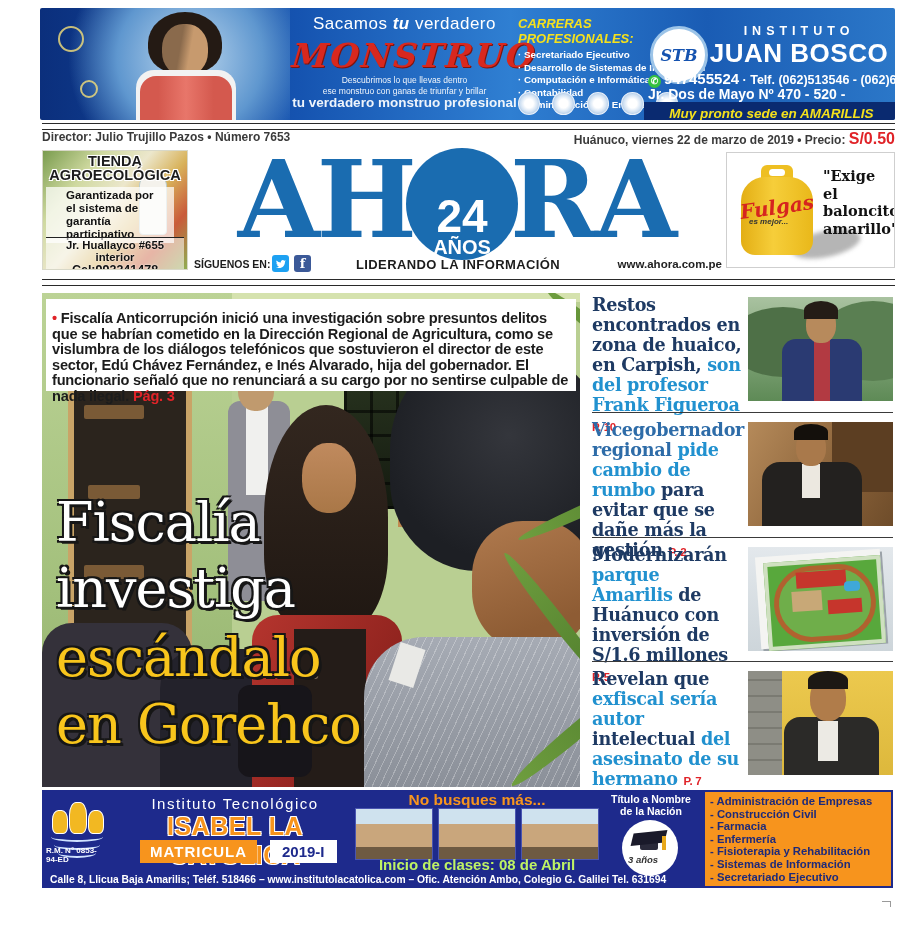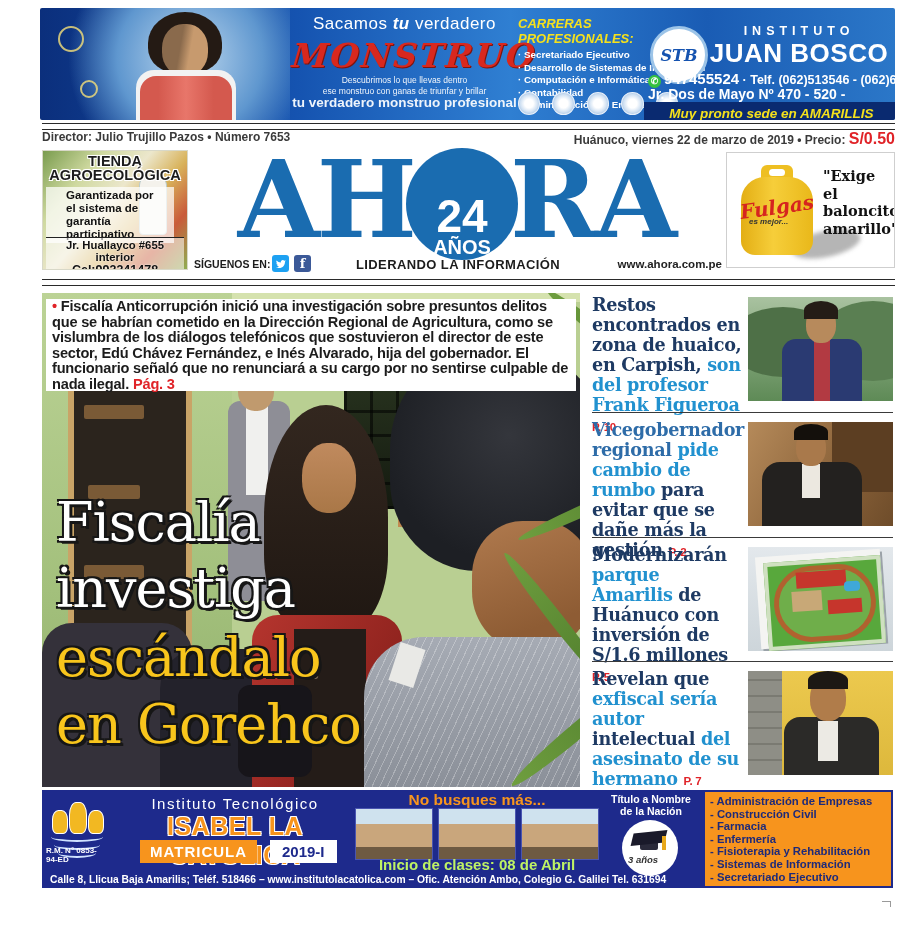--- a/index.html
+++ b/index.html
@@ -119,21 +119,21 @@
   .ph-fg-hair{left:348px;top:52px;width:216px;height:226px;background:radial-gradient(circle at 55% 40%,#34363c,#1d1f24 70%);border-radius:46% 46% 40% 40%;}
   .ph-fg-face{left:430px;top:228px;width:120px;height:130px;background:linear-gradient(160deg,#b07a4e,#8e5c34 75%);border-radius:42% 42% 46% 46%;}
   .ph-fg-suit{left:322px;top:344px;width:216px;height:150px;border-radius:60px 0 0 0;background:
     repeating-linear-gradient(115deg,rgba(255,255,255,.28) 0 1px,transparent 1px 7px),
     linear-gradient(180deg,#a6abb4,#8b9099);}
   .ph-fg-collar{left:352px;top:352px;width:26px;height:40px;background:#e9e9e6;transform:rotate(18deg);}
   .ph-dark1{left:0;top:330px;width:150px;height:164px;background:#34313a;border-radius:30px 30px 0 0;}
   .ph-dark2{left:118px;top:356px;width:110px;height:138px;background:#23222b;border-radius:40px 20px 0 0;}
   .ph-bag{left:196px;top:392px;width:74px;height:92px;background:#17151a;border-radius:12px;}
   .ph-palm{position:absolute;background:linear-gradient(90deg,#6f9e3f,#4f7d2c);border-radius:50%;}
-  .lead-box{left:46px;top:299px;width:530px;height:92px;background:#fff;padding:0 6px;box-sizing:border-box;
+  .lead-box{left:46px;top:299px;width:530px;height:92px;background:#fff;padding:12px 6px;box-sizing:border-box;
     font-size:14.6px;font-weight:bold;color:#1c1c1c;line-height:15.6px;letter-spacing:-.2px;}
   .lead-bullet{color:#e02328;} .lead-pref{color:#e02328;}
   .hl{position:absolute;left:14px;font-family:"DejaVu Serif",serif;font-weight:normal;font-size:54px;letter-spacing:-1px;}
   .hl-white{color:#ffffff;text-shadow:3px 3px 0 #161616,-2px -2px 0 #161616,2px -2px 0 #161616,-2px 2px 0 #161616,2px 2px 0 #161616;}
   .hl-yellow{color:#f8c51c;text-shadow:3px 3px 0 #161616,-2px -2px 0 #161616,2px -2px 0 #161616,-2px 2px 0 #161616,2px 2px 0 #161616;}
   .hl1{top:198px;} .hl2{top:264px;} .hl3{top:333px;} .hl4{top:400px;}
 
   
   .briefs{left:592px;top:293px;width:301px;height:494px;}
   .brief{position:absolute;width:301px;height:114px;}

